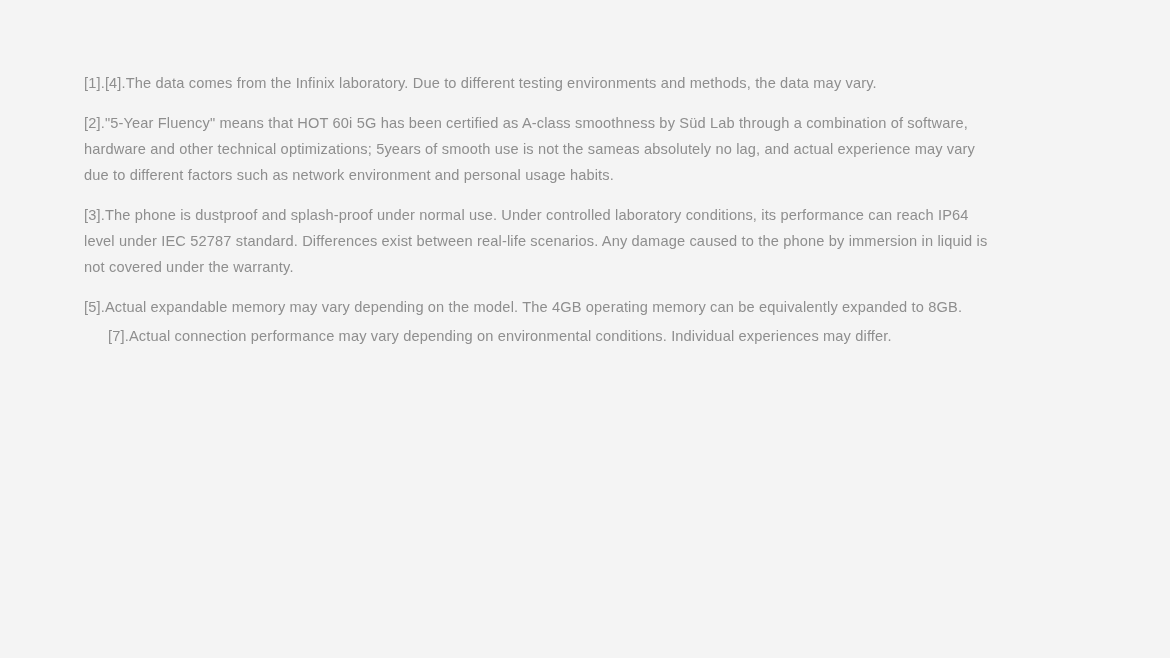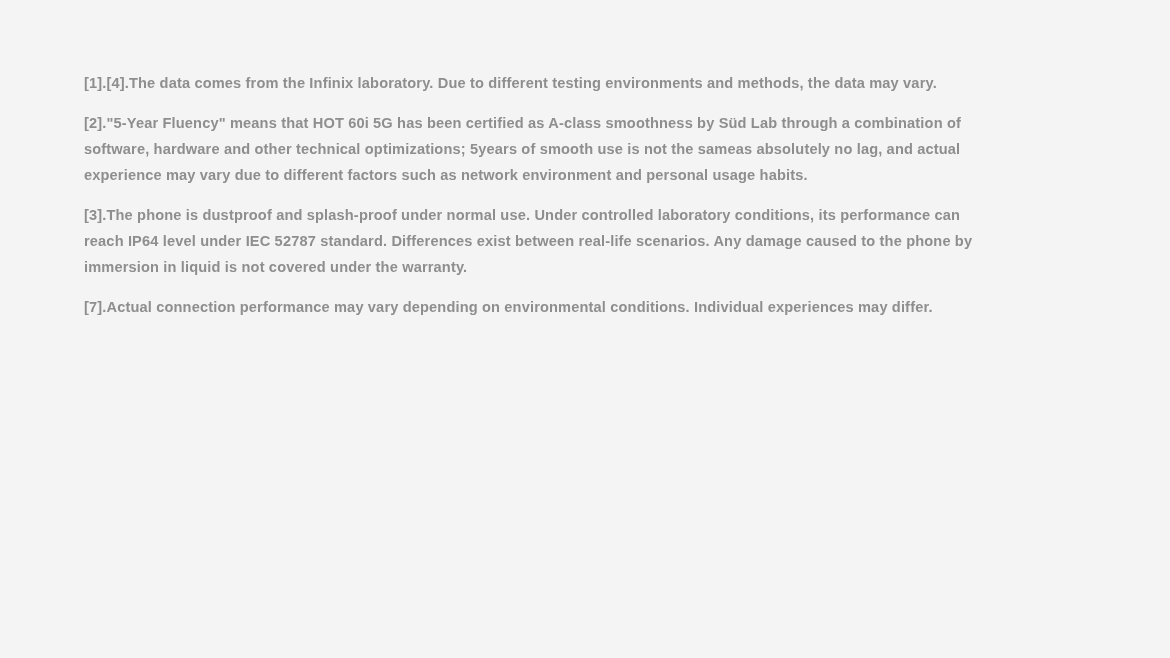--- a/index.html
+++ b/index.html
@@ -25,32 +25,34 @@
     top: 70px;
     width: 914px;
   }
   .note {
     color: #8e8e8e;
     font-size: 14.6px;
     line-height: 26px;
     letter-spacing: 0.15px;
     margin: 0 0 14px 0;
     text-align: left;
-    font-weight: 700;
+    font-weight: 400;
   }
   .note:last-child {
     margin-bottom: 0;
+    margin-left: 24px;
   }
   .note.tight {
     margin-bottom: 3px;
   }
 </style>
 </head>
 <body>
 
 <div class="page">
   <div class="footnotes">
     <p class="note">[1].[4].The data comes from the Infinix laboratory. Due to different testing environments and methods,  the data may vary.</p>
     <p class="note">[2]."5-Year Fluency" means that HOT 60i 5G has been certified as A-class smoothness by Süd Lab through a combination of software, hardware and other technical optimizations; 5years of smooth use is not the sameas absolutely no lag, and actual experience may vary due to different factors such as network environment and personal usage habits.</p>
     <p class="note">[3].The phone is dustproof and splash-proof under normal use. Under controlled laboratory conditions, its performance can reach IP64 level under IEC 52787 standard. Differences exist between real-life scenarios. Any damage caused to the phone by immersion in liquid is not covered under the warranty.</p>
+    <p class="note tight">[5].Actual expandable memory may vary depending on the model. The 4GB operating memory can be equivalently expanded to 8GB.</p>
     <p class="note">[7].Actual connection performance may vary depending on environmental conditions. Individual experiences may differ.</p>
   </div>
 </div>
 
 </body></html>

